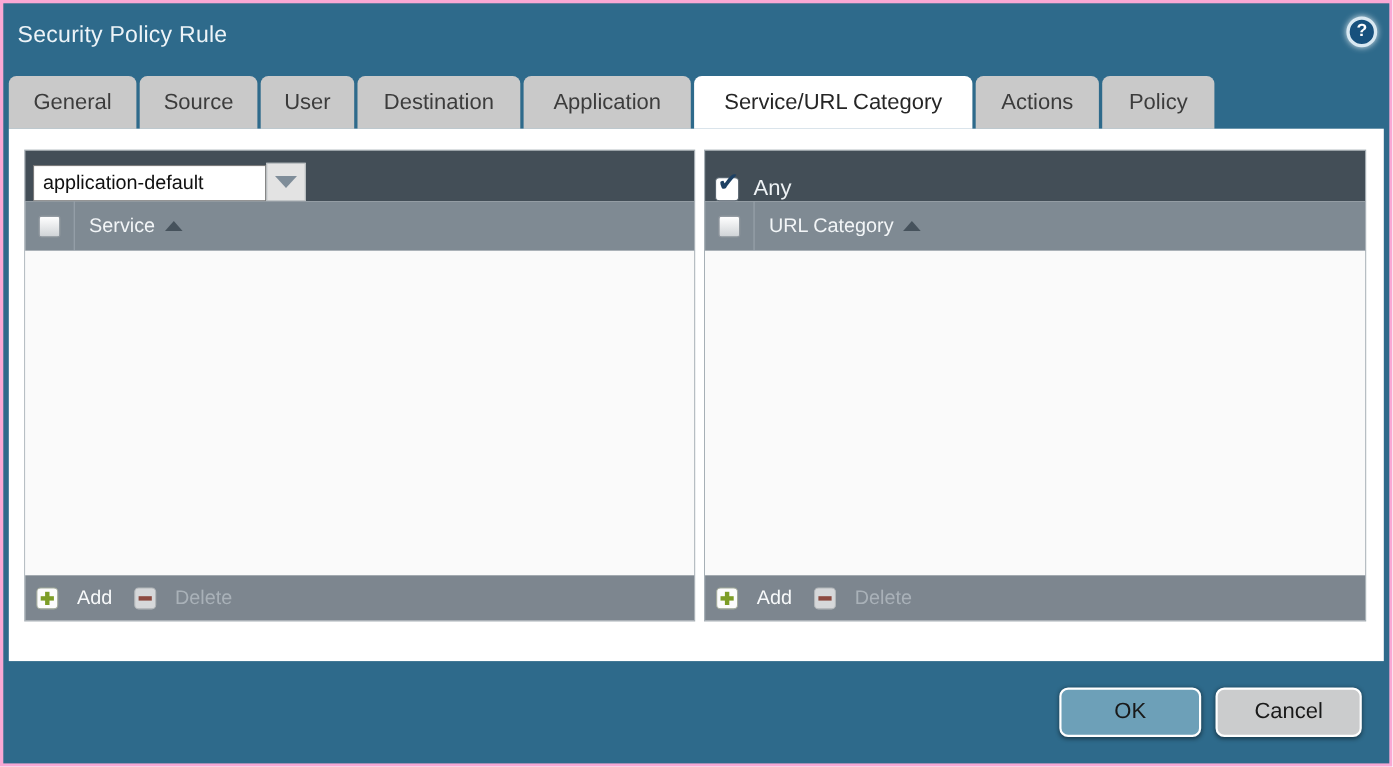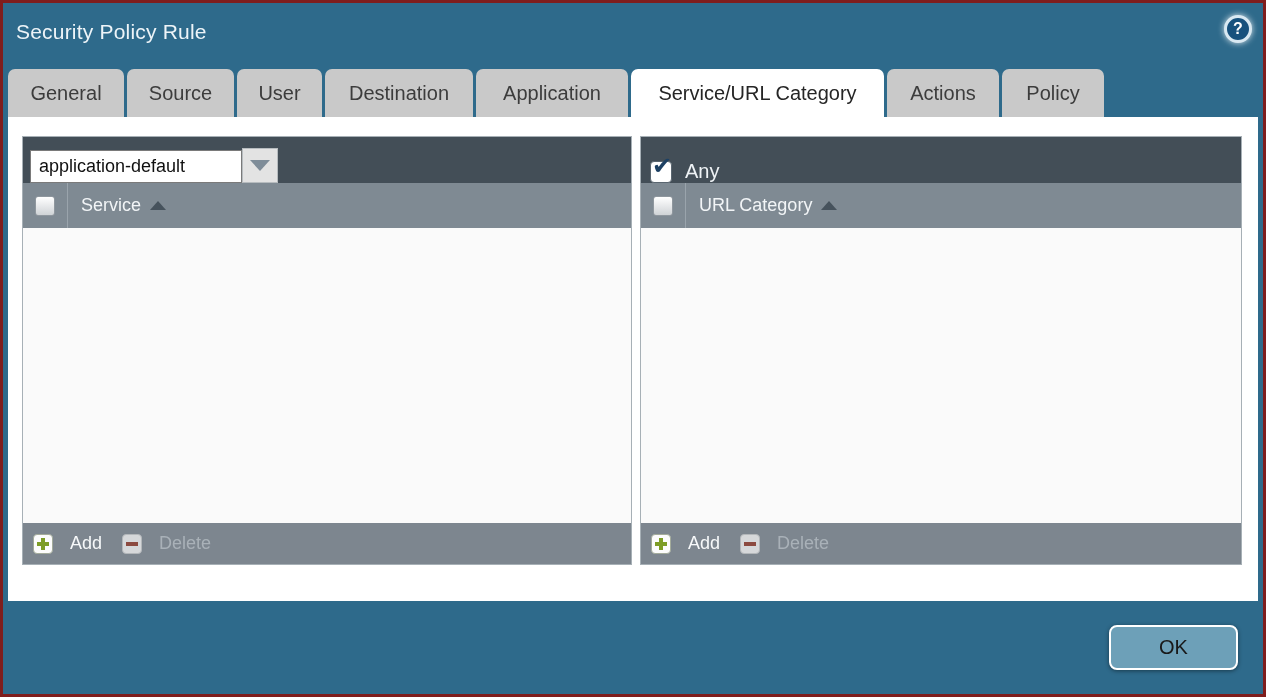--- a/index.html
+++ b/index.html
@@ -1,21 +1,21 @@
 <!DOCTYPE html>
 <html><head>
 <meta charset="utf-8">
 <style>
   * { margin:0; padding:0; box-sizing:border-box; }
   html,body { width:1266px; height:697px; overflow:hidden; }
   body { font-family:"Liberation Sans", sans-serif; }
 
   .frame {
     position:relative; width:1266px; height:697px;
-    background:#7f1d1d; 
+    background:#f9a8d4; 
   }
   .screen {
     position:absolute; left:3px; top:3px; width:1260px; height:691px;
     background:#2e6a8b;
   }
 
   
   .title {
     position:absolute; left:13px; top:17px;
     font-size:21px; color:#edf4f8; letter-spacing:0.2px;
@@ -229,16 +229,17 @@
             <span class="minus-icon"></span>
             <span class="dellabel">Delete</span>
           </div>
         </div>
       </div>
 
     </div>
 
     <div class="dialog-actions">
       <button class="btn ok">OK</button>
+      <button class="btn cancel">Cancel</button>
     </div>
 
   </div>
 </div>
 
 </body></html>

